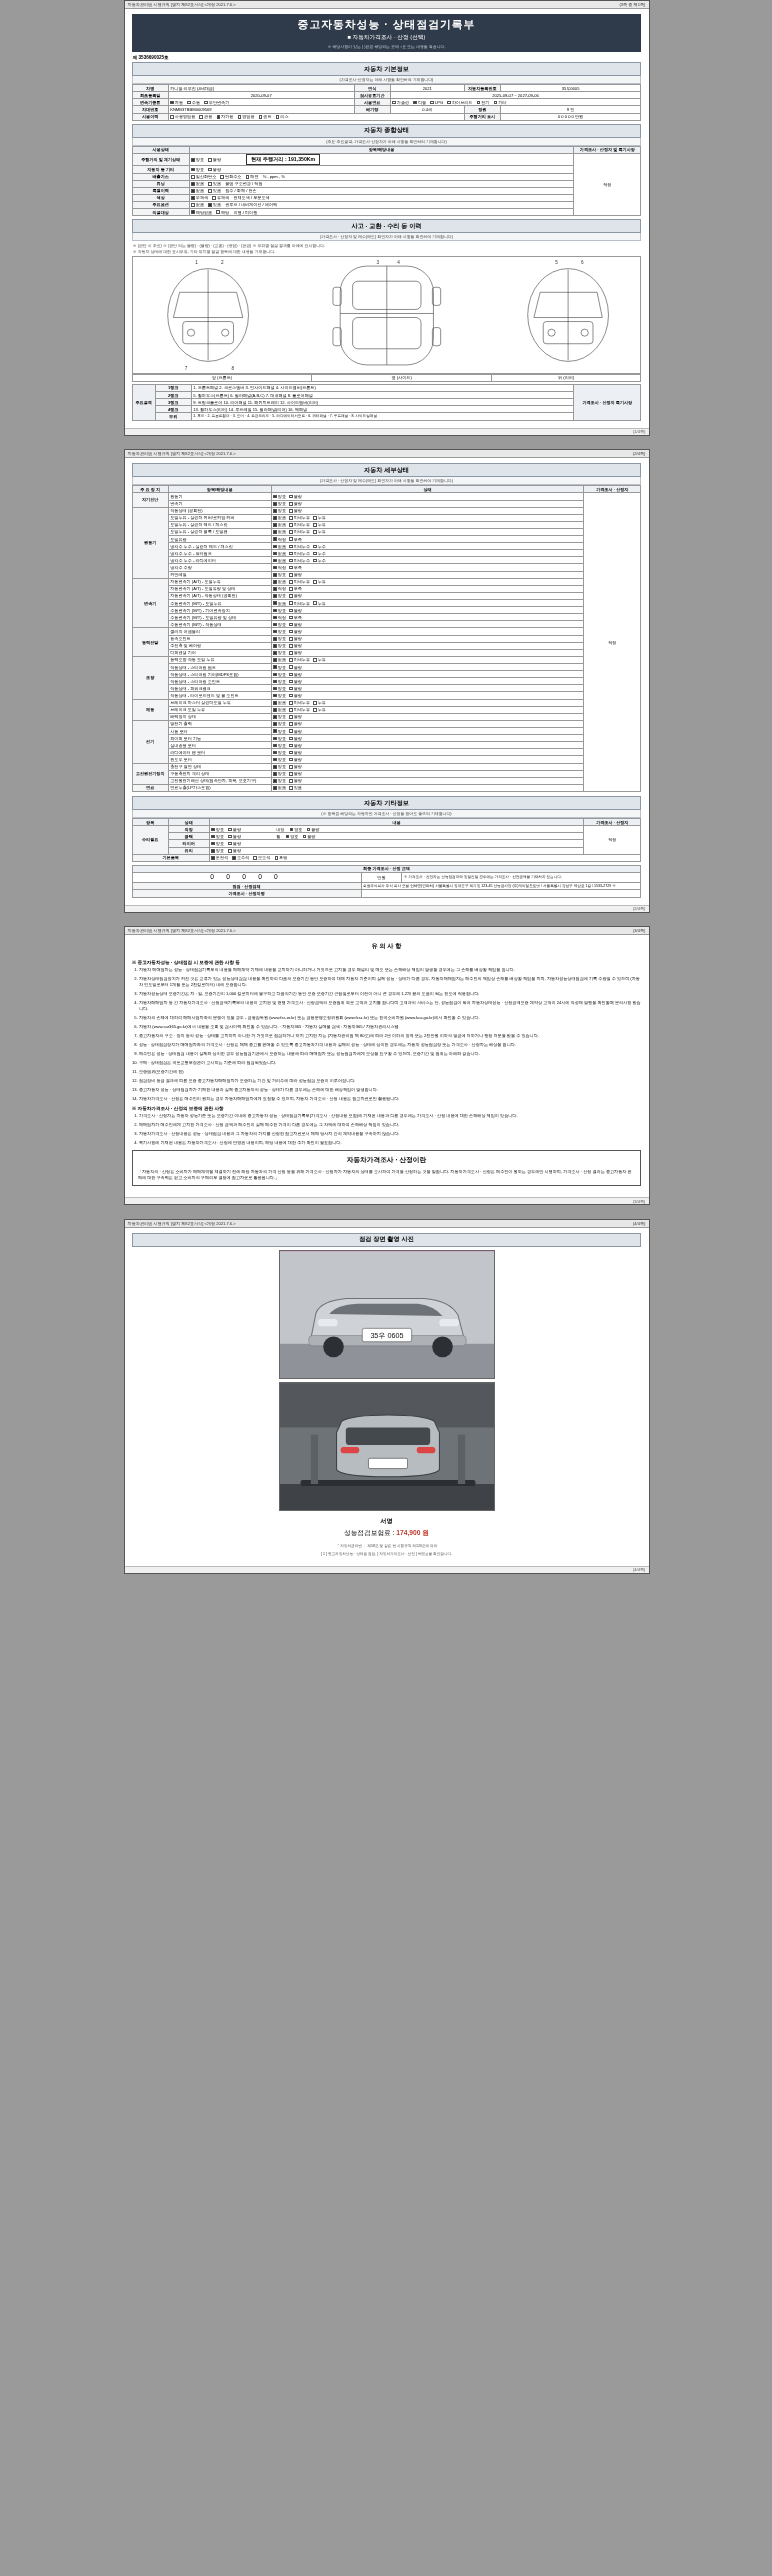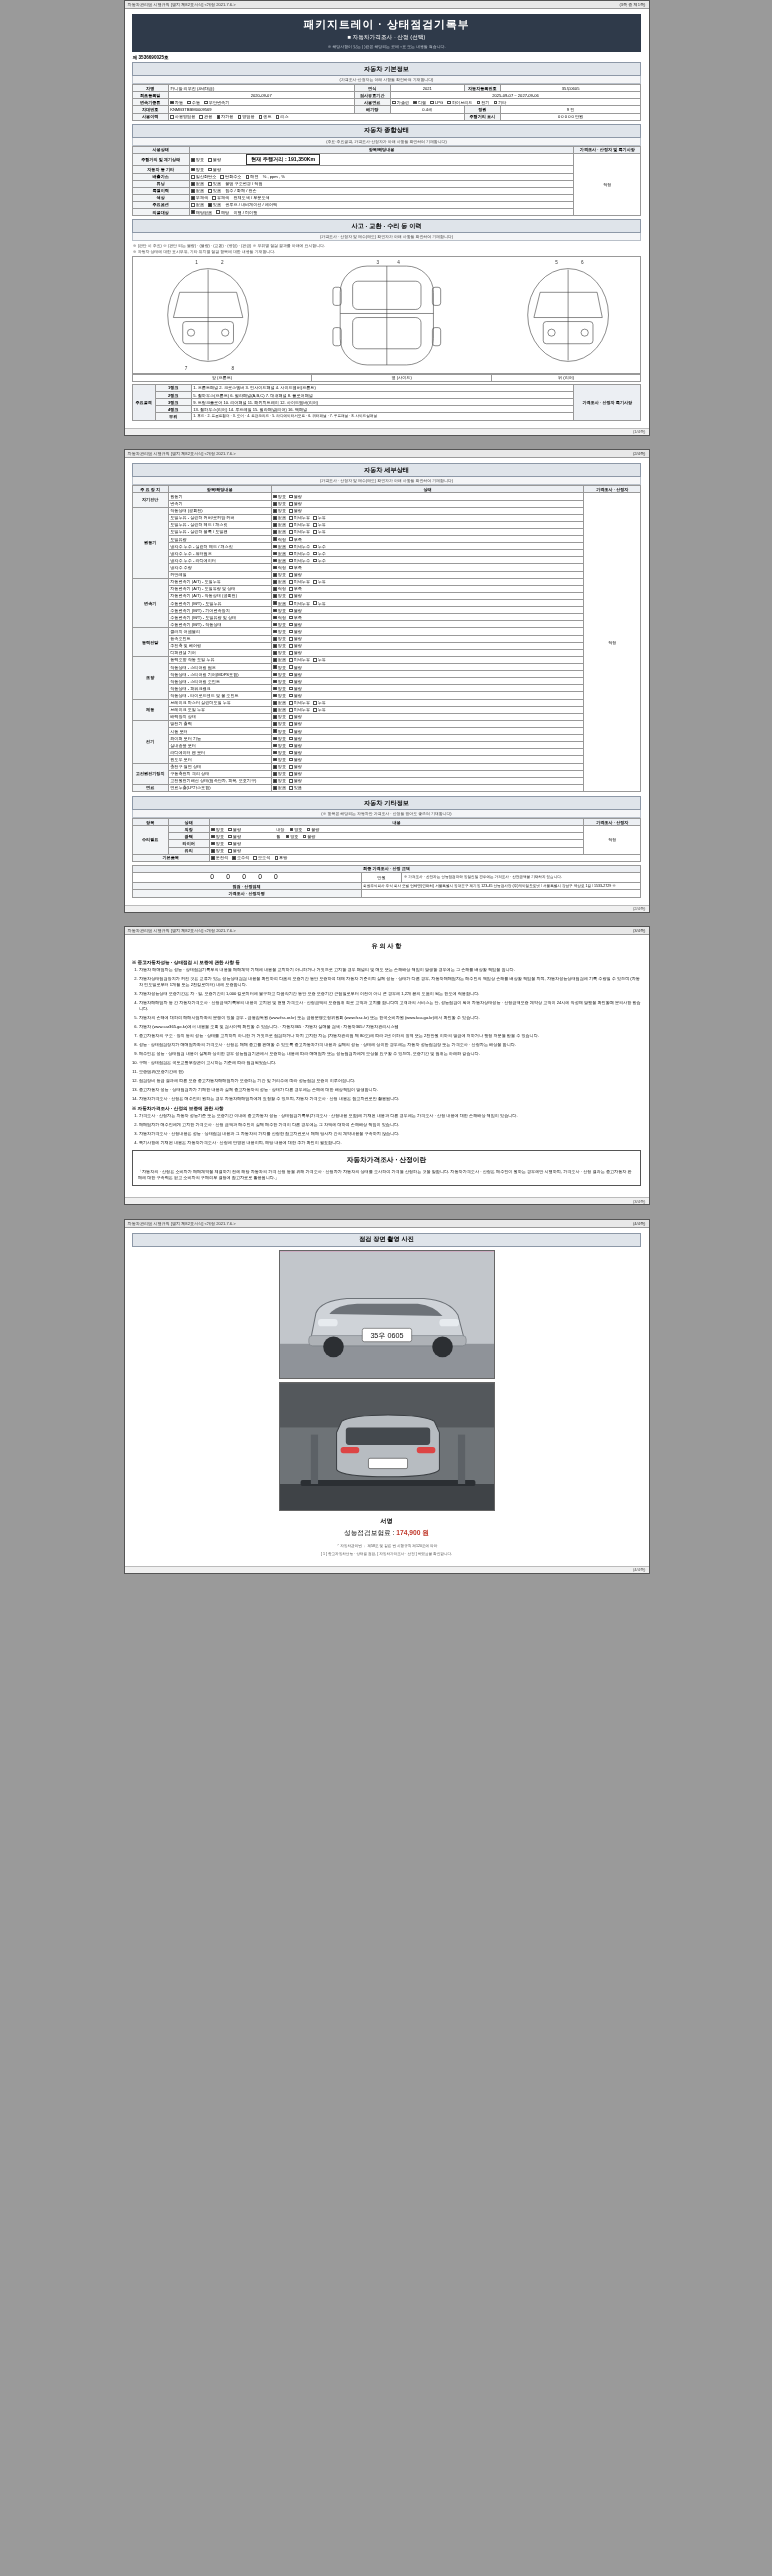--- a/index.html
+++ b/index.html
@@ -103,21 +103,21 @@
 <body>
 
 <div class="page">
   <div class="topbar">
     <span>자동차관리법 시행규칙 [별지 제82호서식] &lt;개정 2021.7.6.&gt;</span>
     <span>(3쪽 중 제1쪽)</span>
   </div>
   <div class="page-inner">
 
     <div class="titleblock">
-      <div class="t1">패키지트레이 · 상태점검기록부</div>
+      <div class="t1">중고자동차성능 · 상태점검기록부</div>
       <div class="t2">■ 자동차가격조사 · 산정 (선택)</div>
       <div class="t3">※ 해당사항이 있는 ( )란은 해당되는 곳에 ○표 또는 내용을 적습니다.</div>
     </div>
 
     <div class="docno">제 3536690025호</div>
 
     <div class="sectionbar">자동차 기본정보</div>
     <div class="sectionsub">(가격조사·산정자는 아래 사항을 확인하여 기재합니다)</div>
     <table>
       <tbody>

